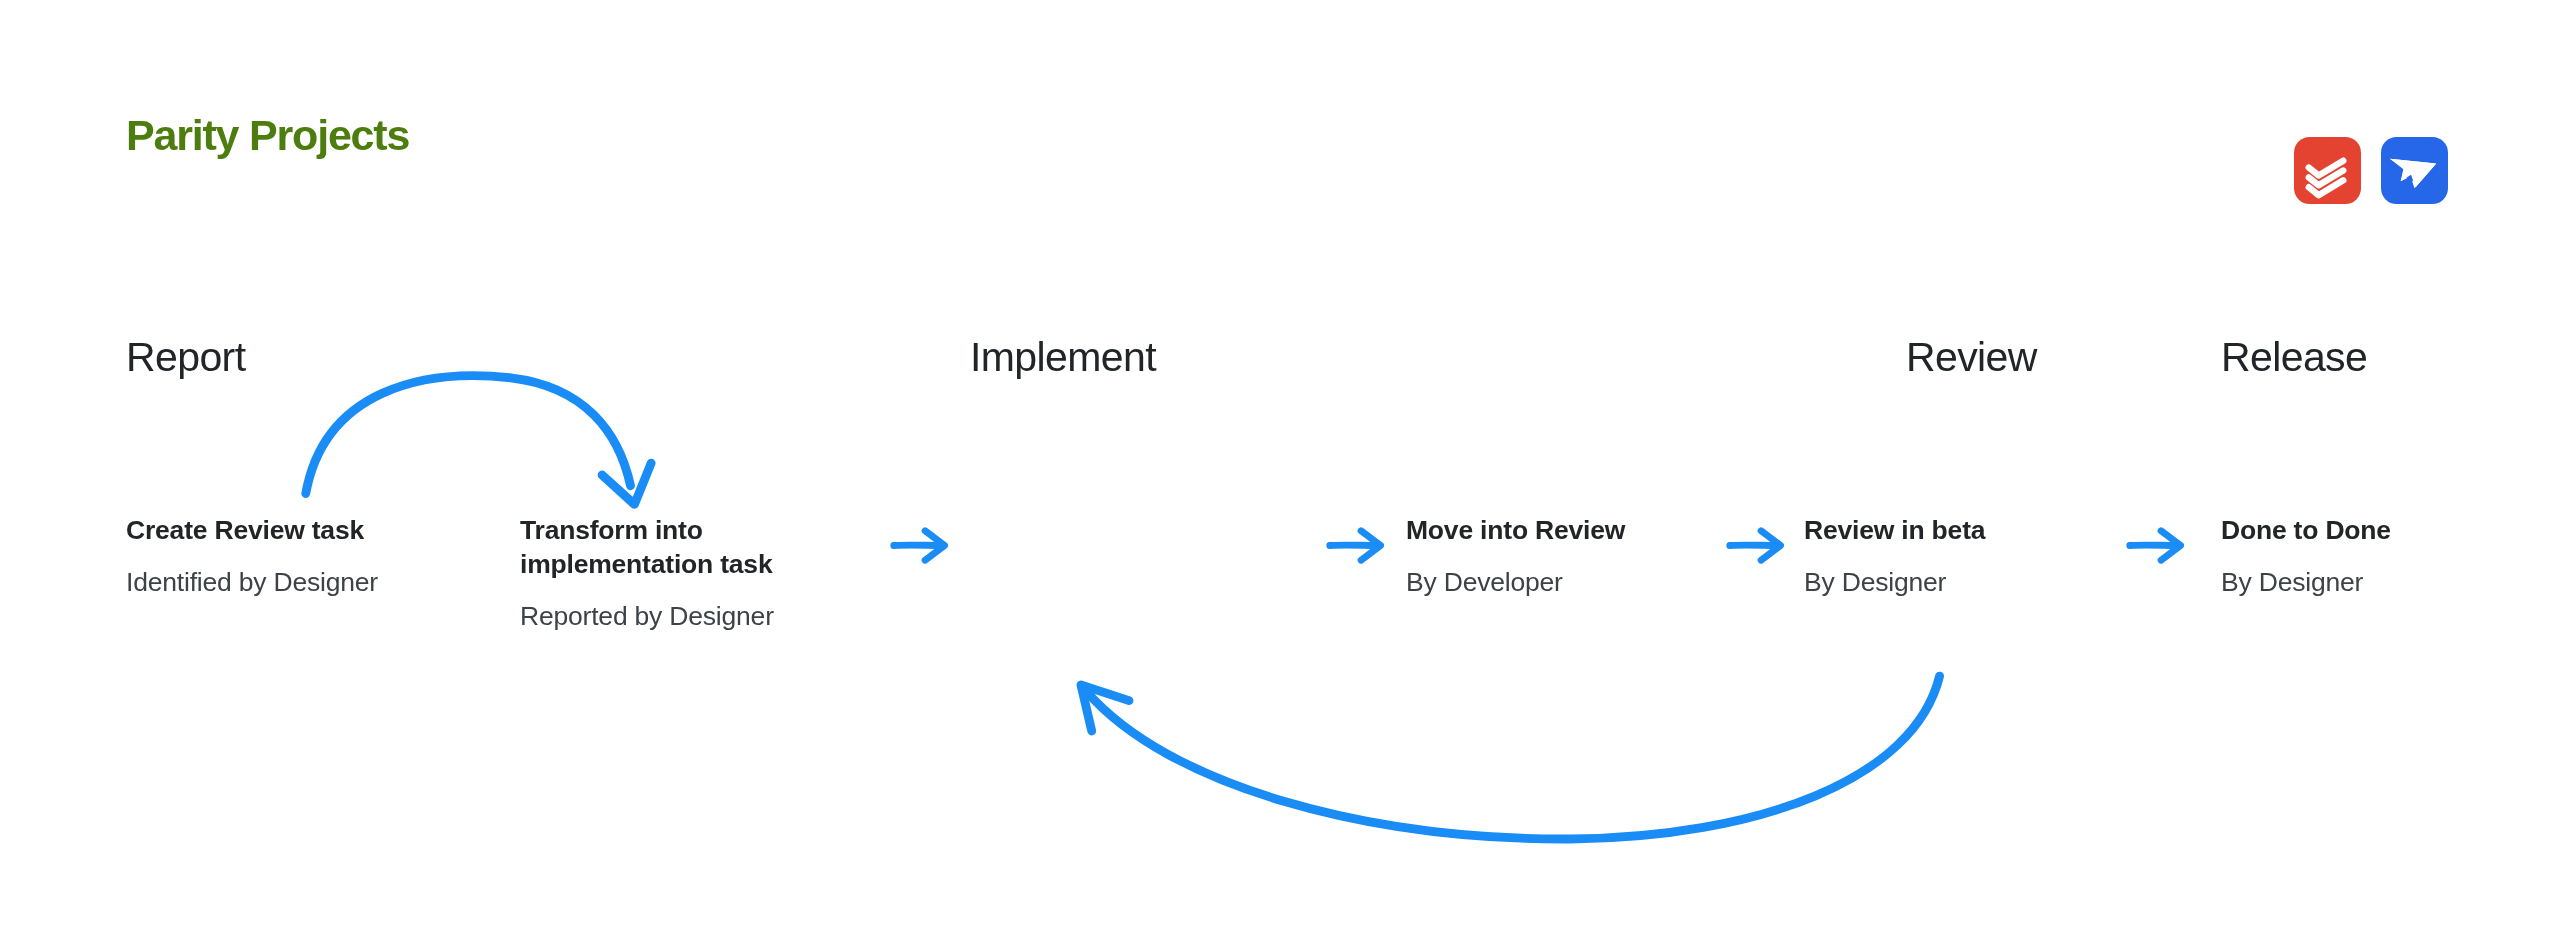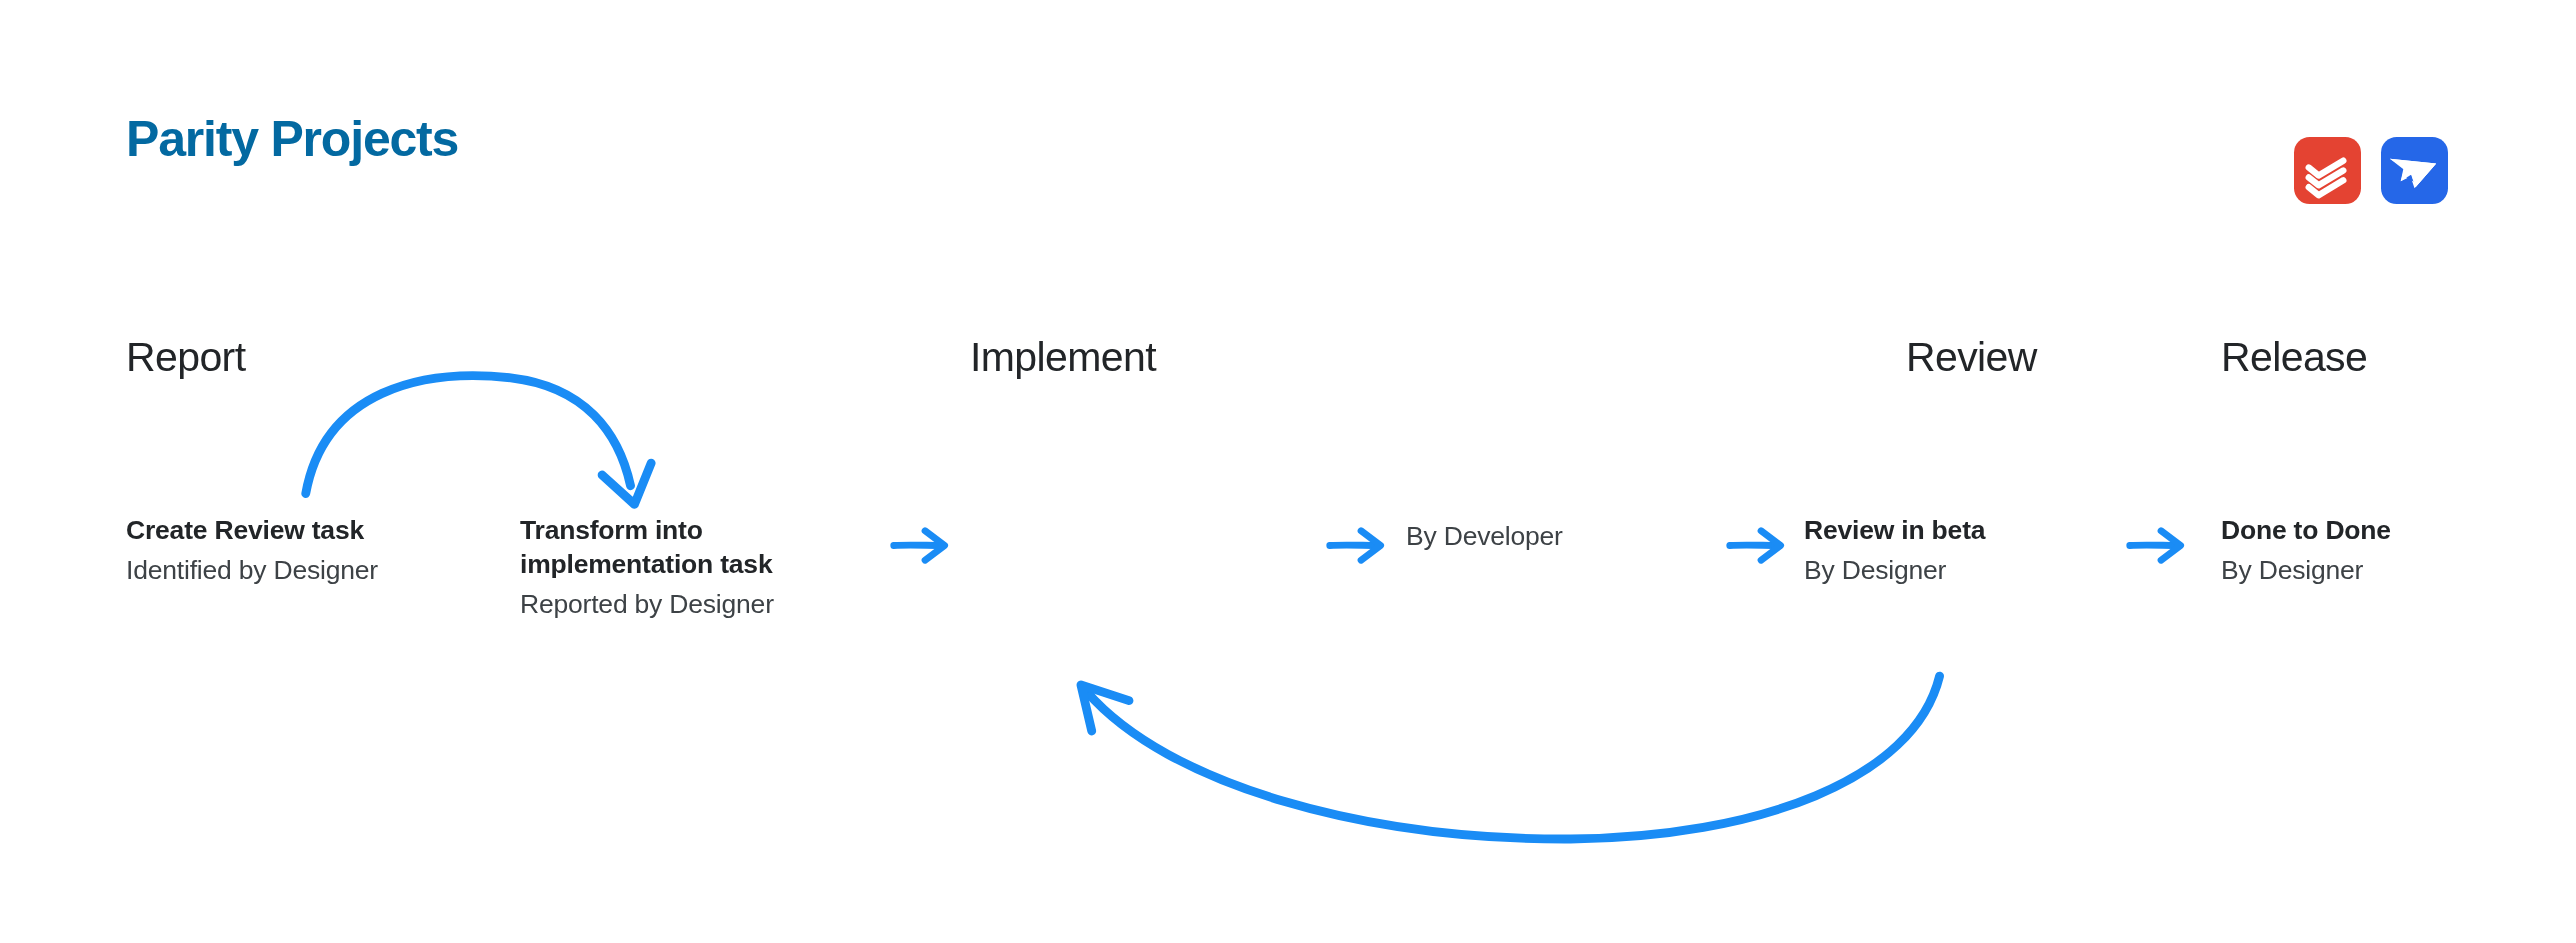--- a/index.html
+++ b/index.html
@@ -21,24 +21,24 @@
     inset: 0;
     width: 2576px;
     height: 943px;
   }
 
   
   .page-title {
     position: absolute;
     left: 126px;
     top: 114px;
-    font-size: 50px;
+    font-size: 43px;
     font-weight: 700;
     letter-spacing: -1.2px;
-    color: #0369a1;
+    color: #4d7c0f;
     line-height: 1;
     white-space: nowrap;
   }
 
   
   .logo-group {
     position: absolute;
     right: 128px;
     top: 137px;
     display: flex;
@@ -78,21 +78,21 @@
     color: #222528;
     line-height: 1.28;
     letter-spacing: -0.2px;
   }
   .step-sub {
     font-size: 26.5px;
     font-weight: 400;
     color: #3d4246;
     line-height: 1.28;
     letter-spacing: -0.2px;
-    margin-top: 6px;
+    margin-top: 18px;
   }
 
   
   .arrows {
     position: absolute;
     left: 0;
     top: 0;
     width: 2576px;
     height: 943px;
     pointer-events: none;
@@ -142,20 +142,21 @@
     <div class="step-sub">Identified by Designer</div>
   </div>
 
   <div class="step" style="left:520px;width:344px">
     <div class="step-title">Transform into implementation task</div>
     <div class="step-sub">Reported by Designer</div>
   </div>
 
 
   <div class="step" style="left:1406px;width:324px">
+    <div class="step-title">Move into Review</div>
     <div class="step-sub">By Developer</div>
   </div>
 
   <div class="step" style="left:1804px;width:285px">
     <div class="step-title">Review in beta</div>
     <div class="step-sub">By Designer</div>
   </div>
 
   <div class="step" style="left:2221px;width:285px">
     <div class="step-title">Done to Done</div>

